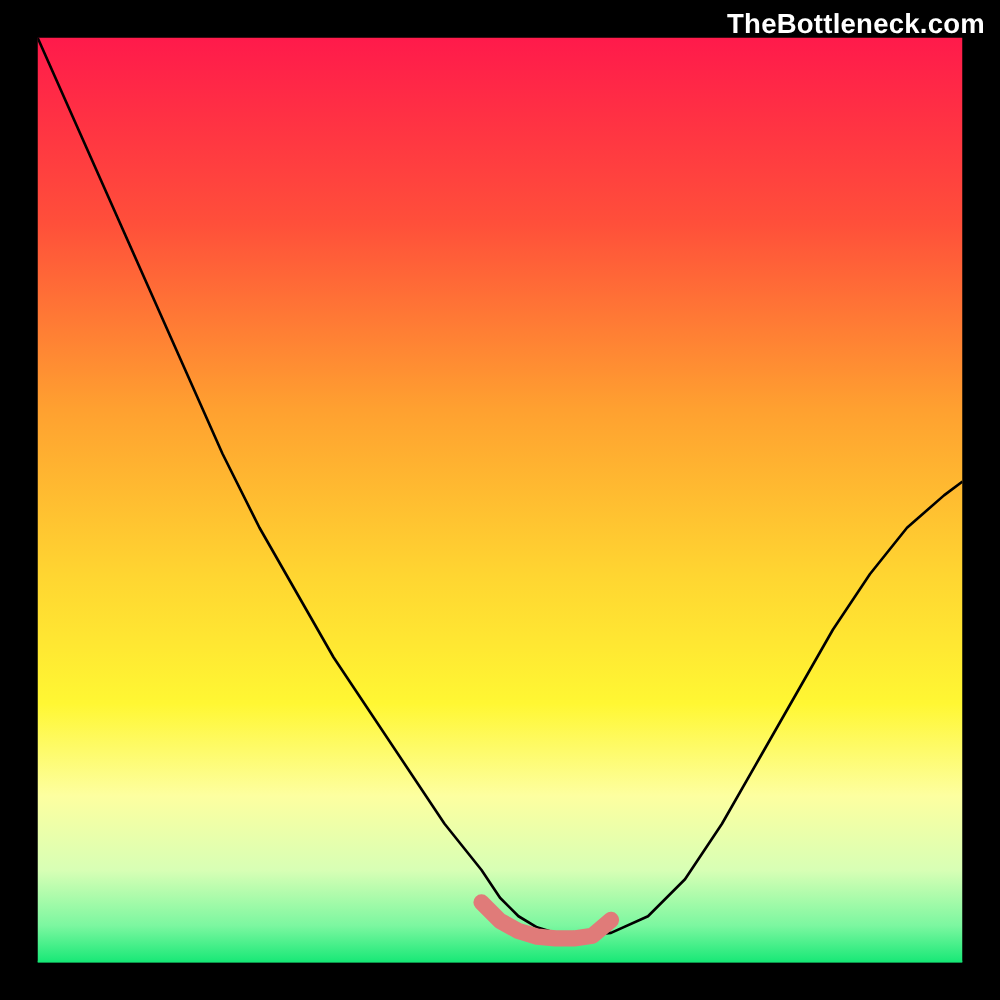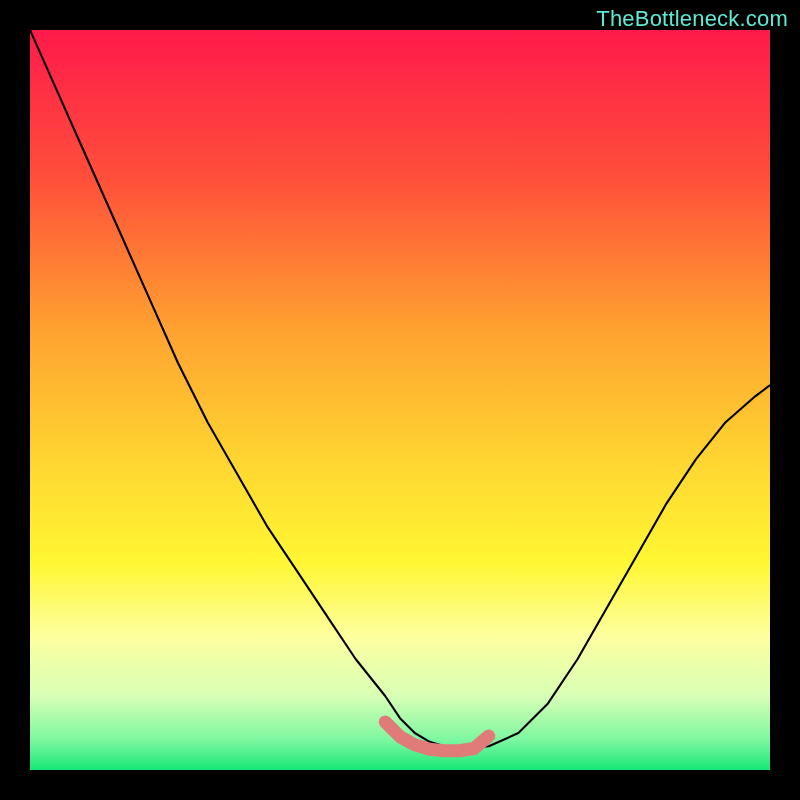--- a/index.html
+++ b/index.html
@@ -21,23 +21,23 @@
     position: absolute;
     left: 30px;
     top: 30px;
     width: 740px;
     height: 740px;
   }
   .watermark {
     position: absolute;
     top: 6px;
     right: 12px;
-    color: #5eead4;
+    color: #ffffff;
     font-size: 22px;
-    font-weight: 400;
+    font-weight: 700;
     letter-spacing: 0.2px;
     user-select: none;
   }
   svg { display: block; }
 </style>
 </head>
 <body>
 
 <div class="stage">
   <div class="watermark">TheBottleneck.com</div>

